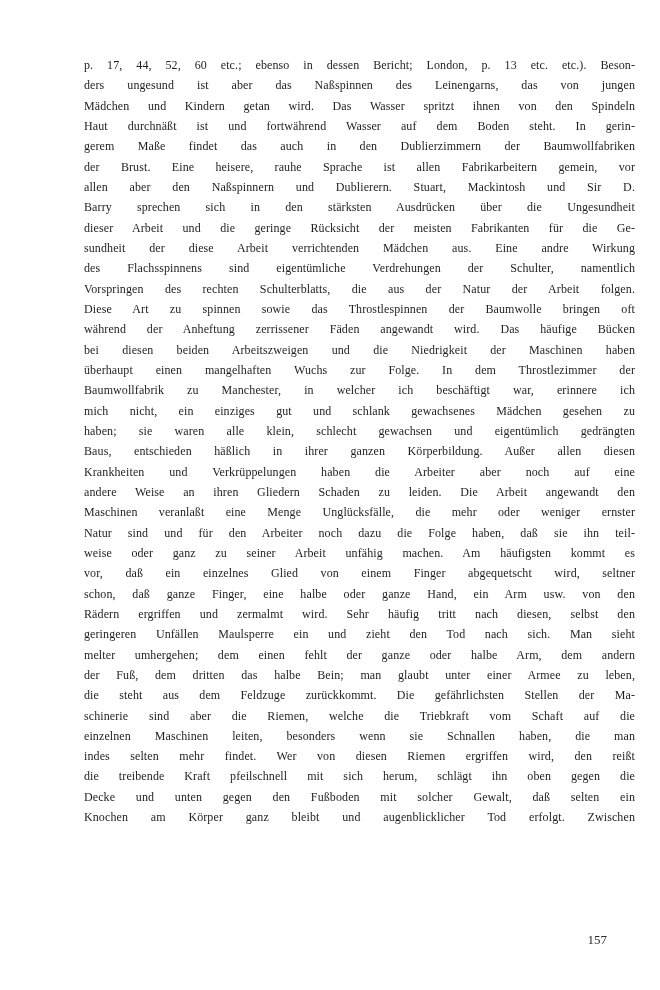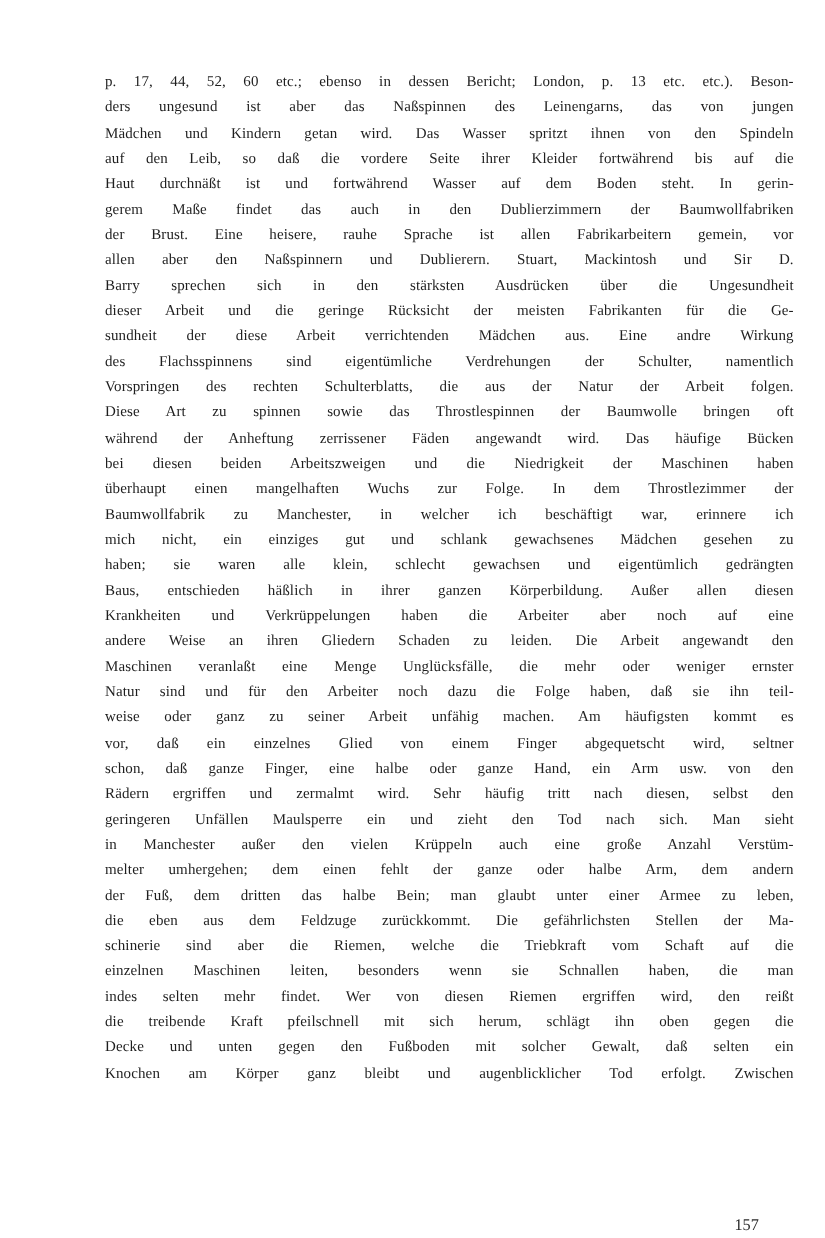--- a/index.html
+++ b/index.html
@@ -39,32 +39,30 @@
   }
   .folio {
     position: absolute;
     top: 932px;
     left: 84px;
     width: 523px;
     text-align: right;
     font-size: 13px;
     line-height: 15px;
     color: #2a2a2a;
-    margin-top: 40px;
   }
 </style>
 </head>
 <body>
 
 <div class="page">
   <div class="text-block">
       <div class="line">p. 17, 44, 52, 60 etc.; ebenso in dessen Bericht; London, p. 13 etc. etc.). Beson-</div>
       <div class="line">ders ungesund ist aber das Naßspinnen des Leinengarns, das von jungen</div>
       <div class="line">Mädchen und Kindern getan wird. Das Wasser spritzt ihnen von den Spindeln</div>
-      <div class="line">auf den Leib, so daß die vordere Seite ihrer Kleider fortwährend bis auf die</div>
       <div class="line">Haut durchnäßt ist und fortwährend Wasser auf dem Boden steht. In gerin-</div>
       <div class="line">gerem Maße findet das auch in den Dublierzimmern der Baumwollfabriken</div>
       <div class="line">der Brust. Eine heisere, rauhe Sprache ist allen Fabrikarbeitern gemein, vor</div>
       <div class="line">allen aber den Naßspinnern und Dublierern. Stuart, Mackintosh und Sir D.</div>
       <div class="line">Barry sprechen sich in den stärksten Ausdrücken über die Ungesundheit</div>
       <div class="line">dieser Arbeit und die geringe Rücksicht der meisten Fabrikanten für die Ge-</div>
       <div class="line">sundheit der diese Arbeit verrichtenden Mädchen aus. Eine andre Wirkung</div>
       <div class="line">des Flachsspinnens sind eigentümliche Verdrehungen der Schulter, namentlich</div>
       <div class="line">Vorspringen des rechten Schulterblatts, die aus der Natur der Arbeit folgen.</div>
       <div class="line">Diese Art zu spinnen sowie das Throstlespinnen der Baumwolle bringen oft</div>
@@ -77,24 +75,23 @@
       <div class="line">Baus, entschieden häßlich in ihrer ganzen Körperbildung. Außer allen diesen</div>
       <div class="line">Krankheiten und Verkrüppelungen haben die Arbeiter aber noch auf eine</div>
       <div class="line">andere Weise an ihren Gliedern Schaden zu leiden. Die Arbeit angewandt den</div>
       <div class="line">Maschinen veranlaßt eine Menge Unglücksfälle, die mehr oder weniger ernster</div>
       <div class="line">Natur sind und für den Arbeiter noch dazu die Folge haben, daß sie ihn teil-</div>
       <div class="line">weise oder ganz zu seiner Arbeit unfähig machen. Am häufigsten kommt es</div>
       <div class="line">vor, daß ein einzelnes Glied von einem Finger abgequetscht wird, seltner</div>
       <div class="line">schon, daß ganze Finger, eine halbe oder ganze Hand, ein Arm usw. von den</div>
       <div class="line">Rädern ergriffen und zermalmt wird. Sehr häufig tritt nach diesen, selbst den</div>
       <div class="line">geringeren Unfällen Maulsperre ein und zieht den Tod nach sich. Man sieht</div>
-      <div class="line">in Manchester außer den vielen Krüppeln auch eine große Anzahl Verstüm-</div>
       <div class="line">melter umhergehen; dem einen fehlt der ganze oder halbe Arm, dem andern</div>
       <div class="line">der Fuß, dem dritten das halbe Bein; man glaubt unter einer Armee zu leben,</div>
-      <div class="line">die eben aus dem Feldzuge zurückkommt. Die gefährlichsten Stellen der Ma-</div>
+      <div class="line">die steht aus dem Feldzuge zurückkommt. Die gefährlichsten Stellen der Ma-</div>
       <div class="line">schinerie sind aber die Riemen, welche die Triebkraft vom Schaft auf die</div>
       <div class="line">einzelnen Maschinen leiten, besonders wenn sie Schnallen haben, die man</div>
       <div class="line">indes selten mehr findet. Wer von diesen Riemen ergriffen wird, den reißt</div>
       <div class="line">die treibende Kraft pfeilschnell mit sich herum, schlägt ihn oben gegen die</div>
       <div class="line">Decke und unten gegen den Fußboden mit solcher Gewalt, daß selten ein</div>
       <div class="line">Knochen am Körper ganz bleibt und augenblicklicher Tod erfolgt. Zwischen</div>
     </div>
   <div class="folio">157</div>
 </div>
 

